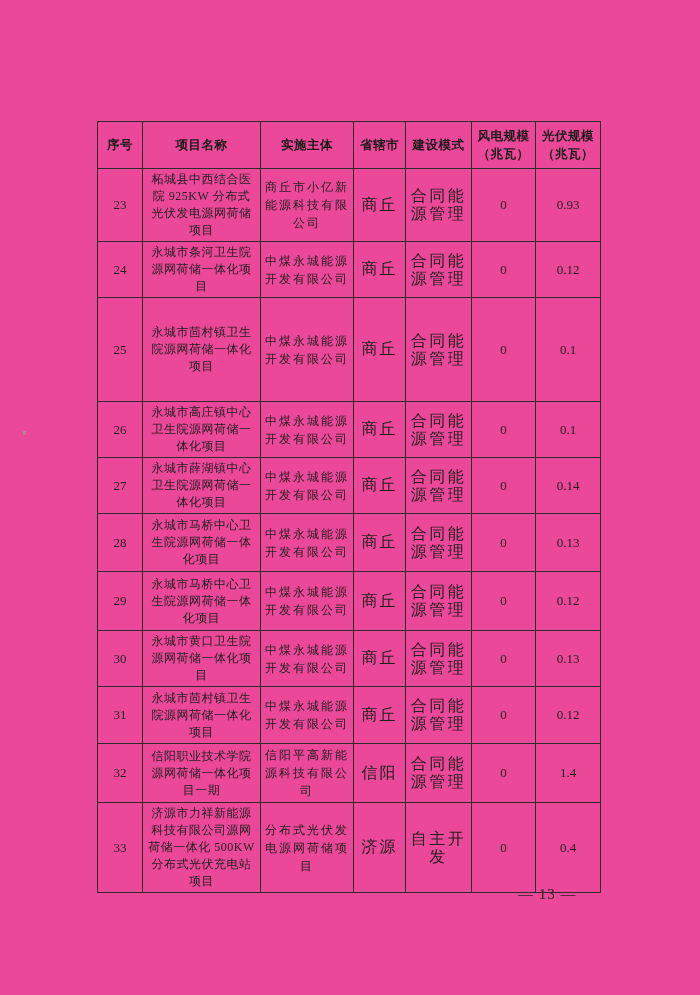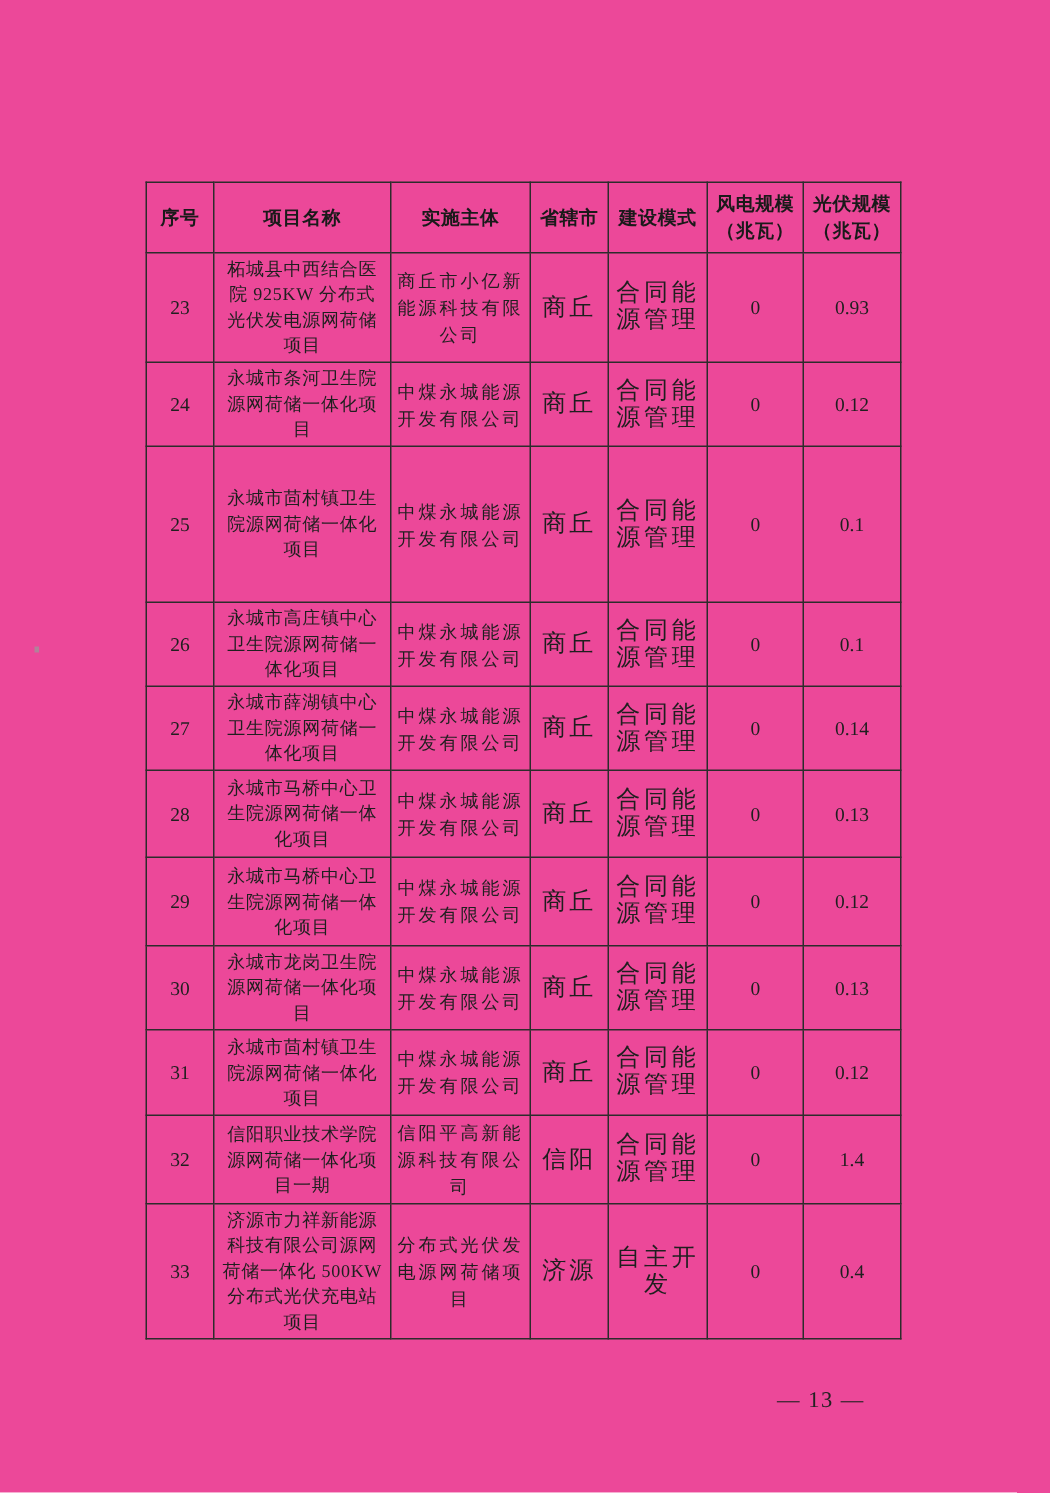--- a/index.html
+++ b/index.html
@@ -77,21 +77,21 @@
     font-size: 16px;
     line-height: 18px;
     letter-spacing: 2.5px;
   }
   td.c-wind, td.c-pv {
     font-size: 13px;
     font-family: "Liberation Serif", serif;
   }
   .page-number {
     position: absolute;
-    top: 926px;
+    top: 886px;
     left: 518px;
     width: 80px;
     font-size: 15px;
     letter-spacing: 1px;
     color: #222222;
     font-family: "Liberation Serif", serif;
     white-space: nowrap;
   }
   .scan-artifact {
     position: absolute;
@@ -188,21 +188,21 @@
       <td class="c-no">29</td>
       <td class="c-name">永城市马桥中心卫生院源网荷储一体化项目</td>
       <td class="c-entity">中煤永城能源开发有限公司</td>
       <td class="c-city">商丘</td>
       <td class="c-mode">合同能源管理</td>
       <td class="c-wind">0</td>
       <td class="c-pv">0.12</td>
     </tr>
         <tr>
       <td class="c-no">30</td>
-      <td class="c-name">永城市龙岗卫生院源网荷储一体化项目</td>
+      <td class="c-name">永城市黄口卫生院源网荷储一体化项目</td>
       <td class="c-entity">中煤永城能源开发有限公司</td>
       <td class="c-city">商丘</td>
       <td class="c-mode">合同能源管理</td>
       <td class="c-wind">0</td>
       <td class="c-pv">0.13</td>
     </tr>
         <tr>
       <td class="c-no">31</td>
       <td class="c-name">永城市茴村镇卫生院源网荷储一体化项目</td>
       <td class="c-entity">中煤永城能源开发有限公司</td>

